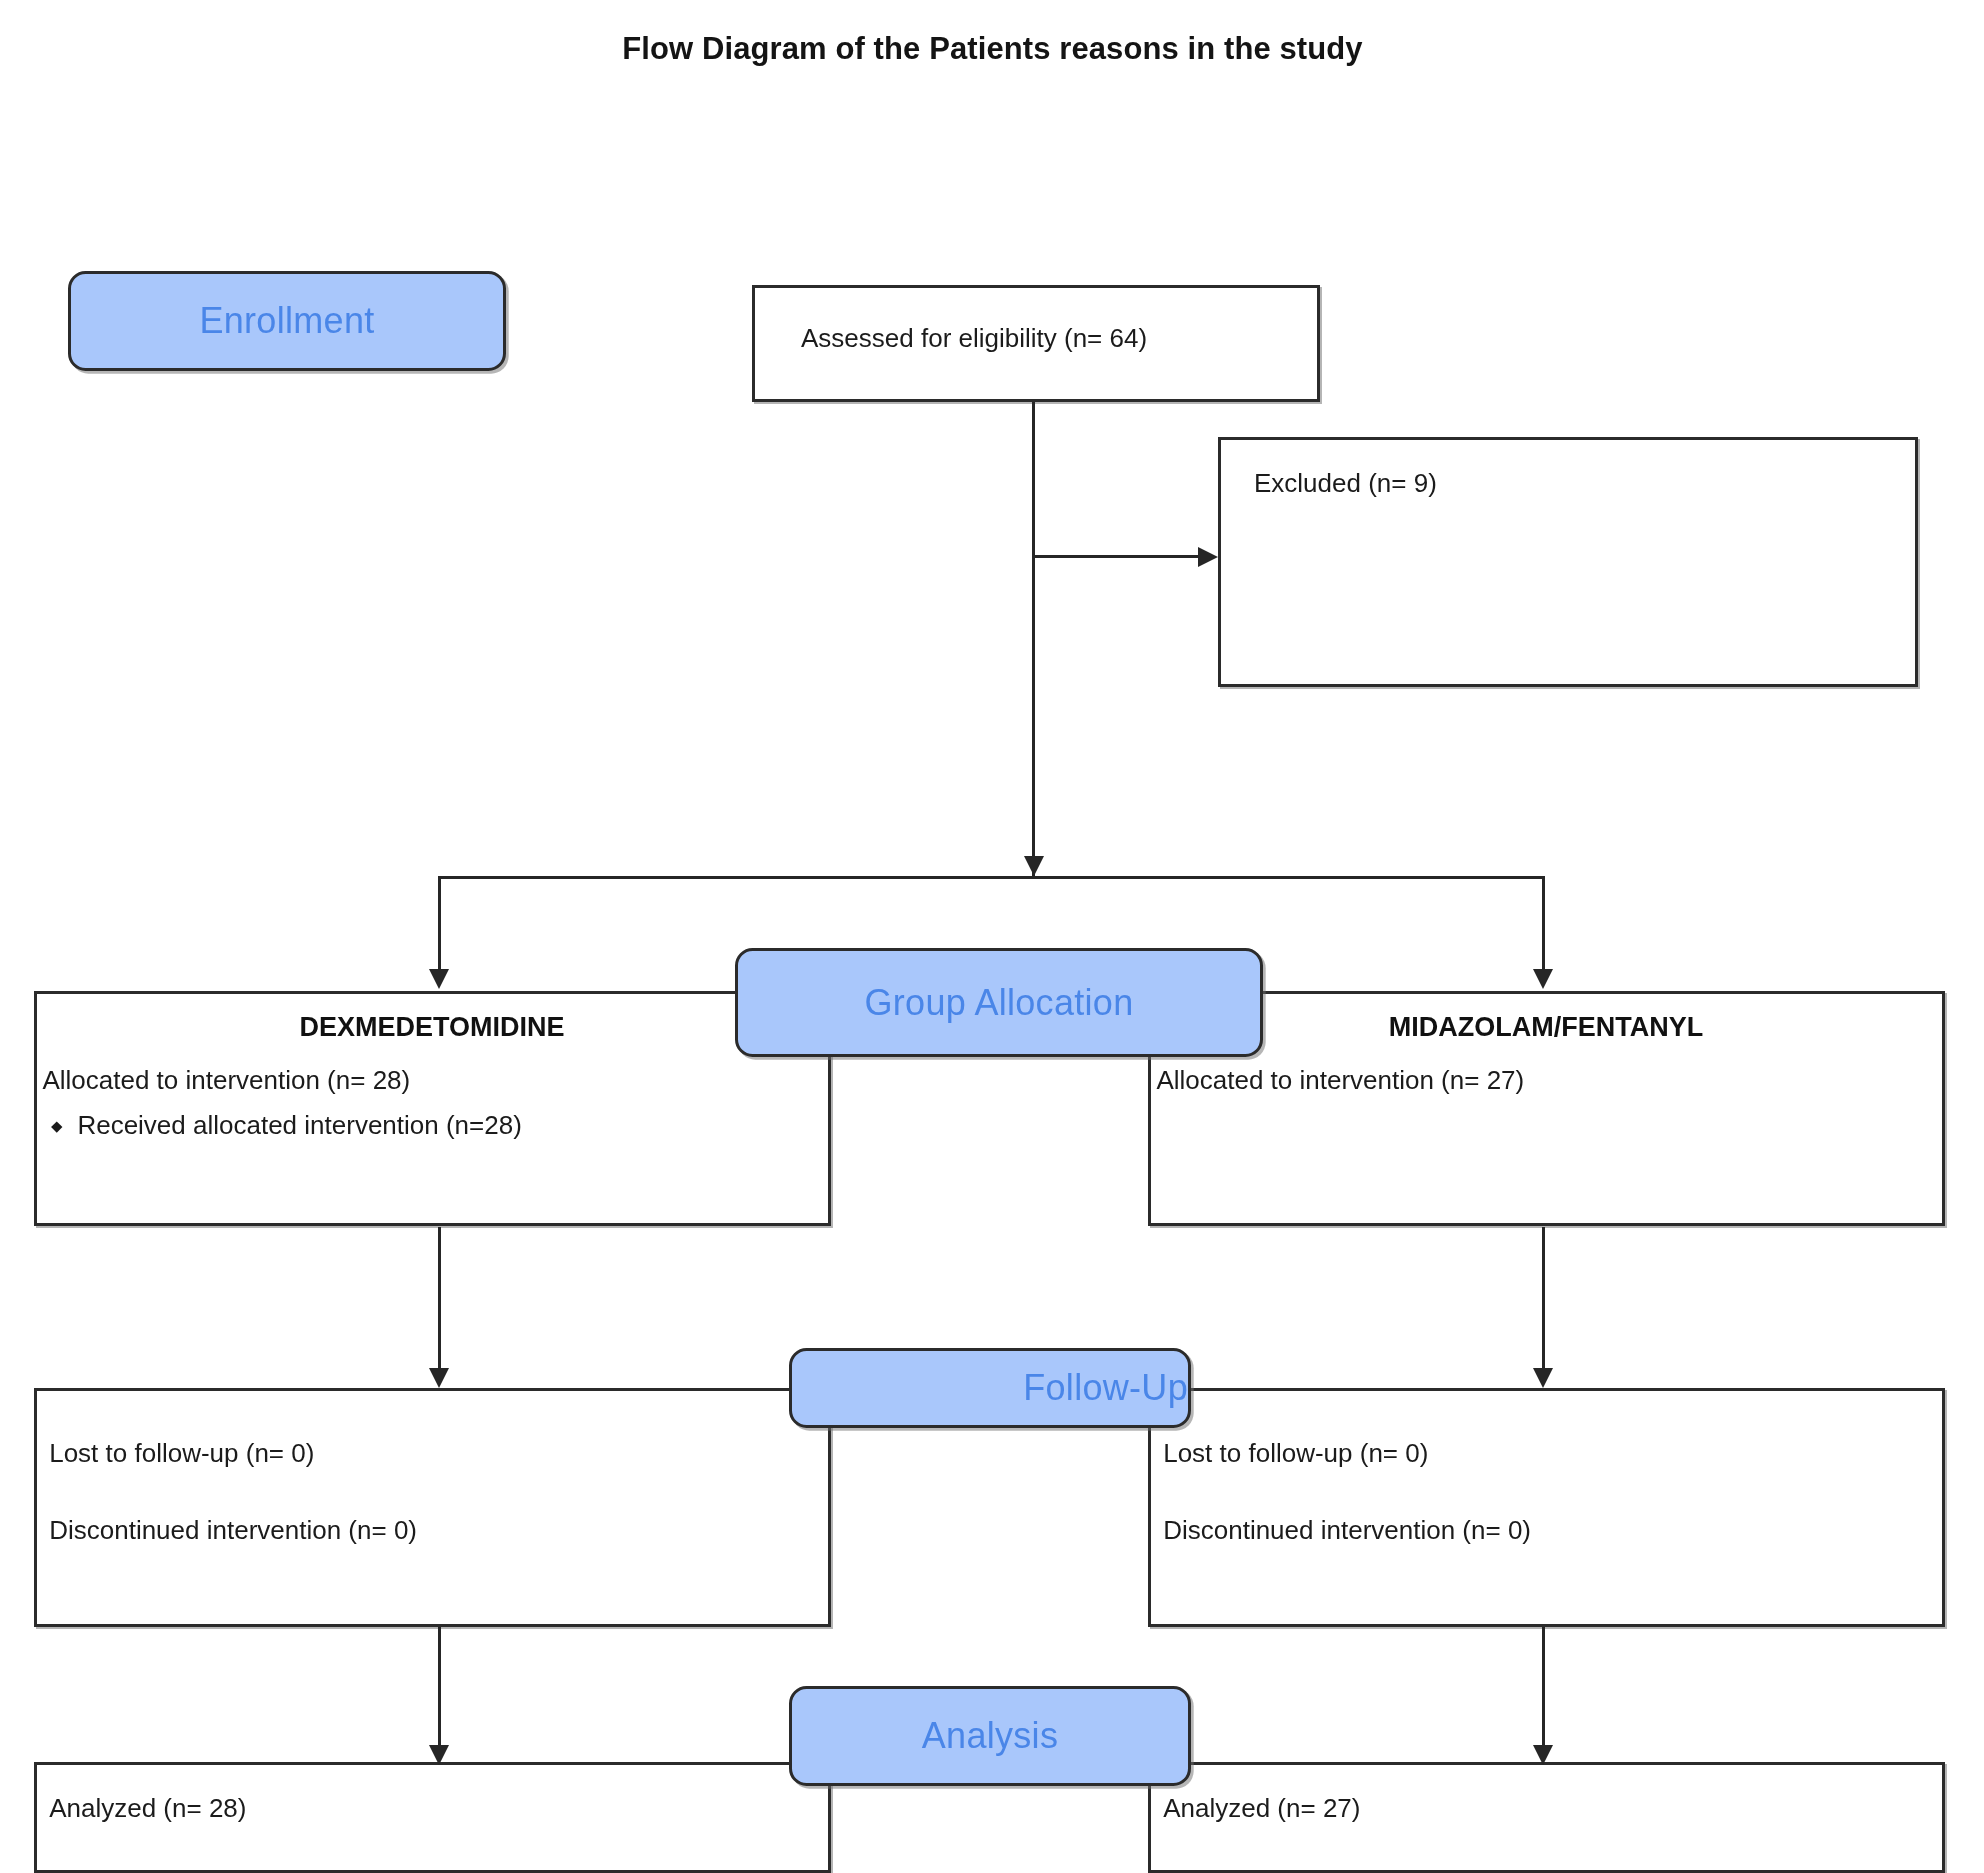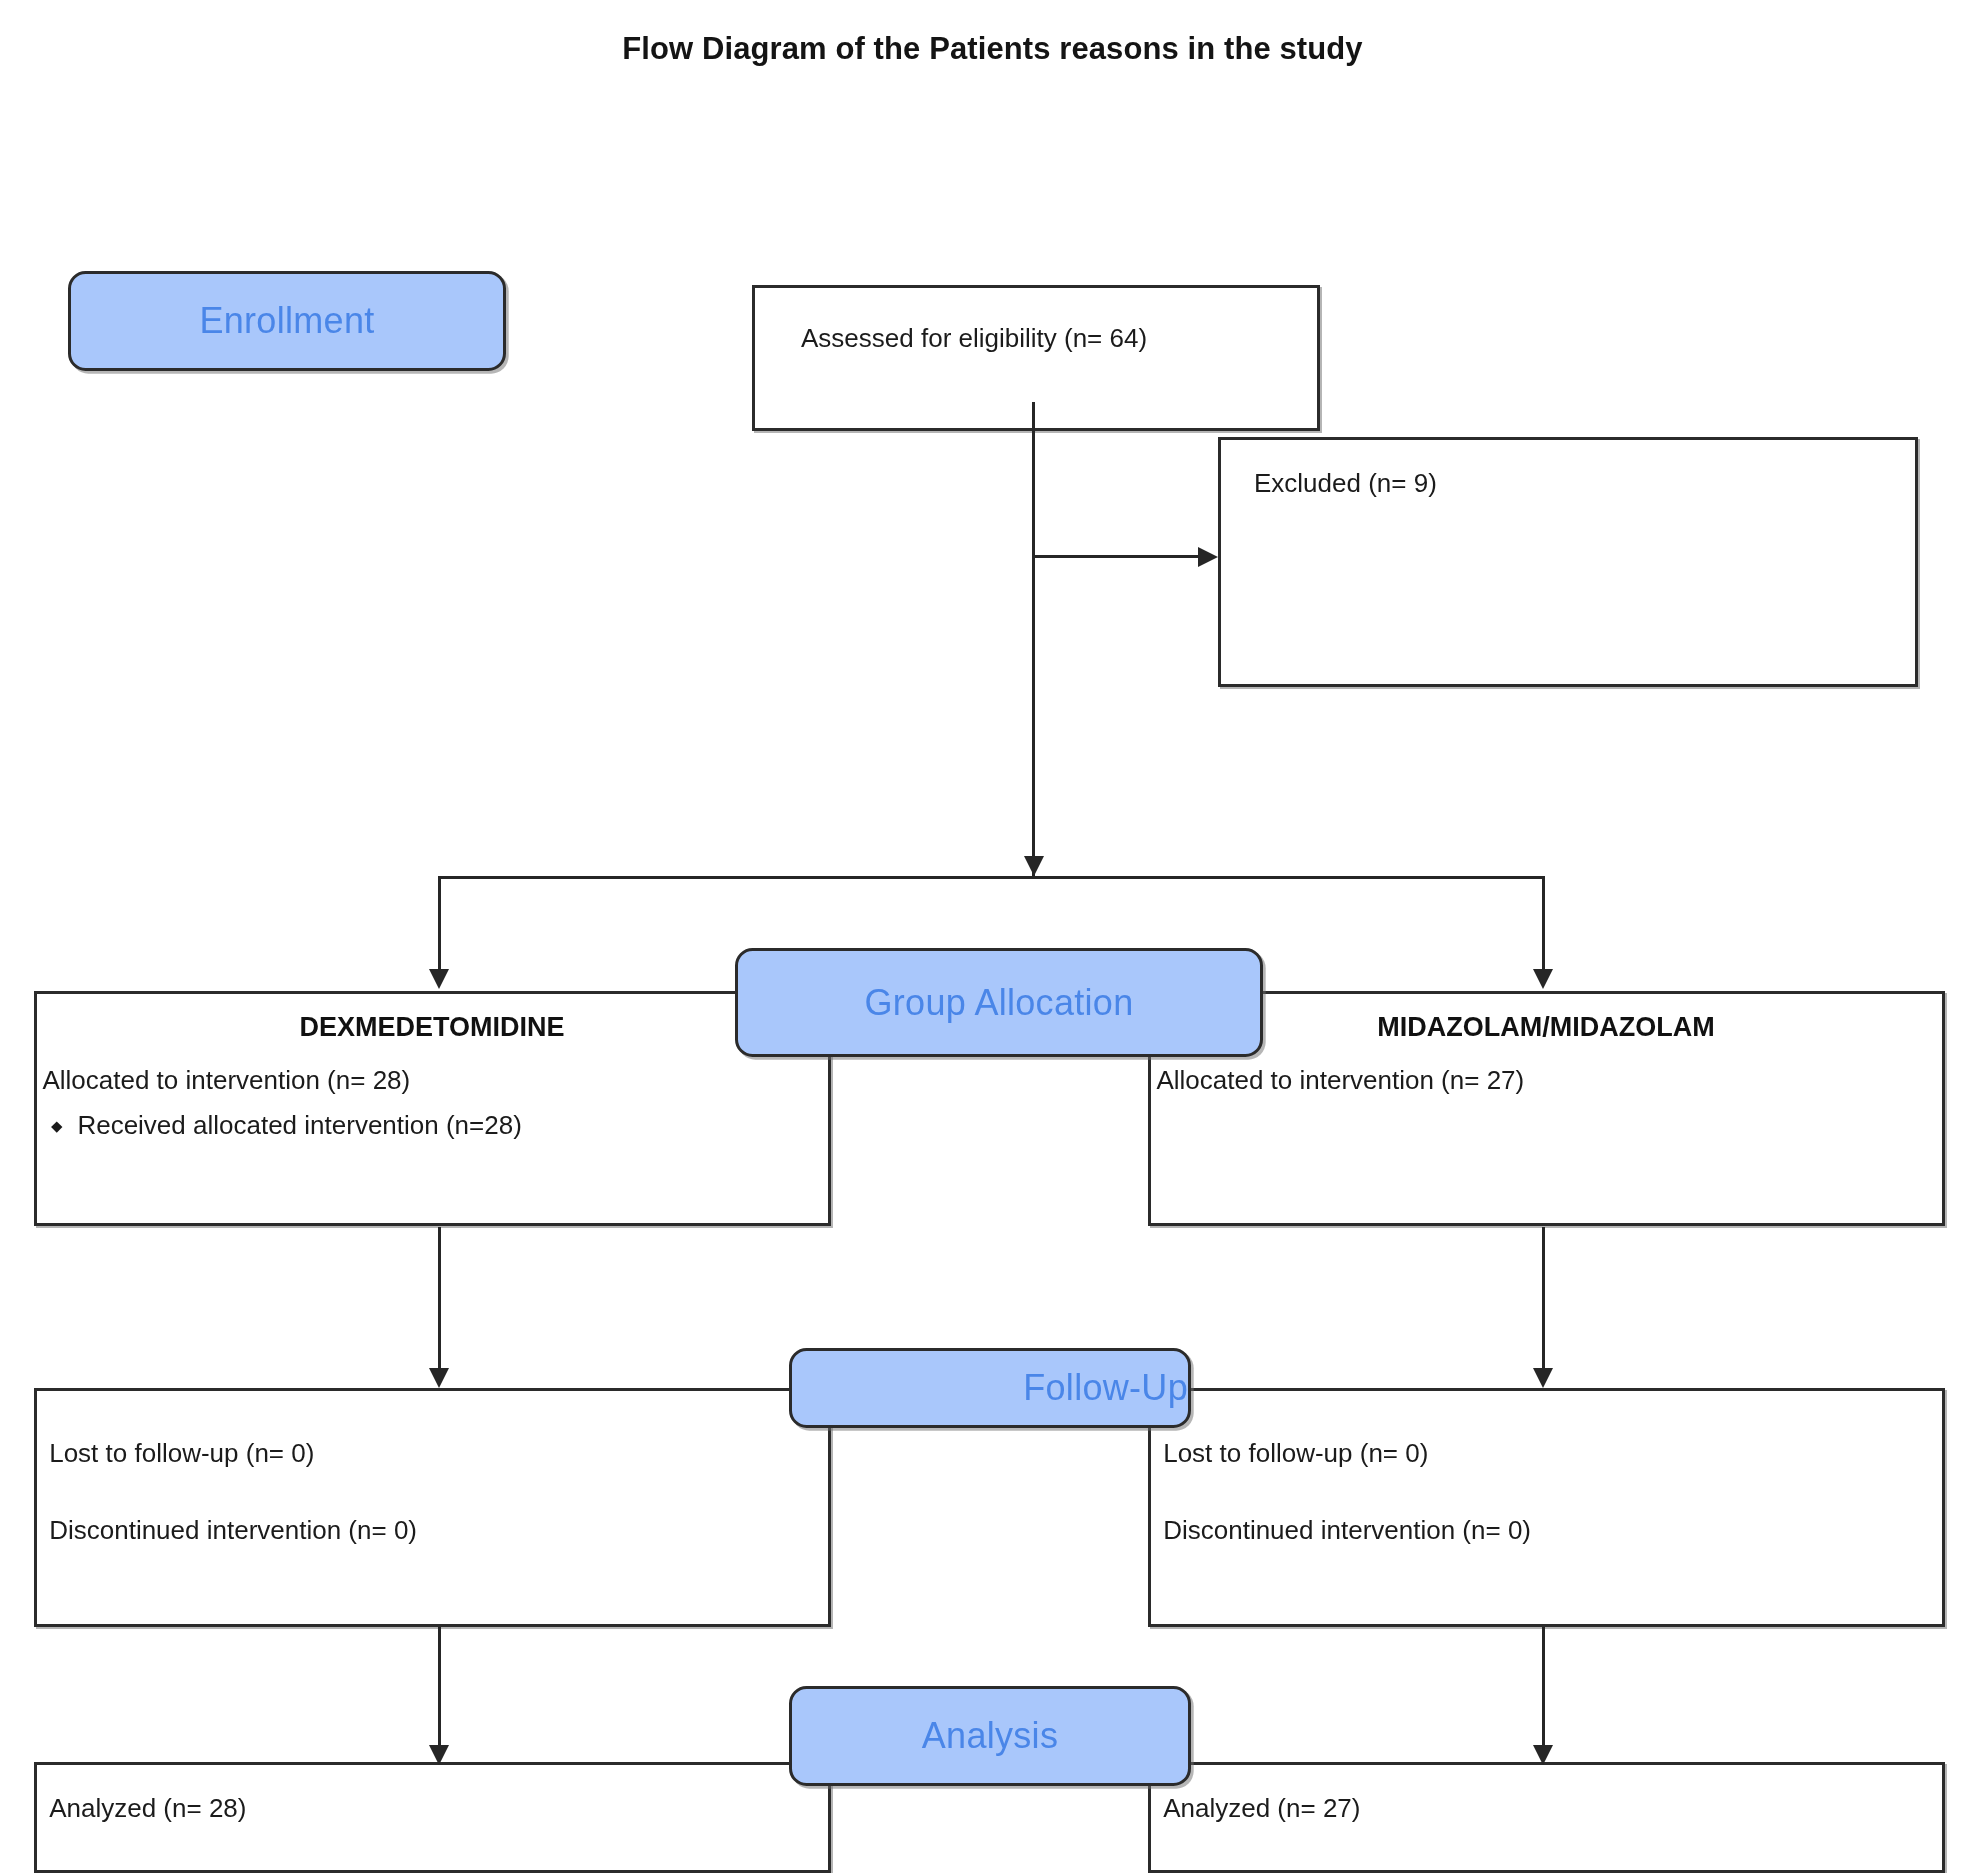--- a/index.html
+++ b/index.html
@@ -141,21 +141,21 @@
 <body>
 
 <div id="canvas">
 
   <div class="title">Flow Diagram of the Patients reasons in the study</div>
 
   <div class="badge" style="left:68px; top:271px; width:438px; height:100px;">
     <span class="badge-label">Enrollment</span>
   </div>
 
-  <div class="box" style="left:752px; top:285px; width:568px; height:146px;">
+  <div class="box" style="left:752px; top:285px; width:568px; height:117px;">
     <div class="pad" style="left:46px; top:33px;">
       <div class="box-text">Assessed for eligibility (n= 64)</div>
     </div>
   </div>
 
   <div class="vline" style="left:1032px; top:402px; height:475px;"></div>
 
   <div class="hline" style="left:1032px; top:555px; width:170px;"></div>
   <div class="arrow-right" style="left:1198px; top:547px;"></div>
 
@@ -179,21 +179,21 @@
     <div class="pad" style="left:5.4px; top:69px;">
       <div class="box-text">Allocated to intervention (n= 28)</div>
       <ul class="blist" style="margin-top:6.8px;">
         <li>Received allocated intervention (n=28)</li>
       </ul>
     </div>
   </div>
 
   <div class="box" style="left:1148px; top:991px; width:797px; height:235px;">
     <div class="pad" style="left:0px; top:17.6px; width:790px;">
-      <div class="hdr">MIDAZOLAM/MIDAZOLAM</div>
+      <div class="hdr">MIDAZOLAM/FENTANYL</div>
     </div>
     <div class="pad" style="left:5.4px; top:69px;">
       <div class="box-text">Allocated to intervention (n= 27)</div>
     </div>
   </div>
 
   <div class="badge" style="left:735px; top:948px; width:528px; height:109px;">
     <span class="badge-label">Group Allocation</span>
   </div>
 

